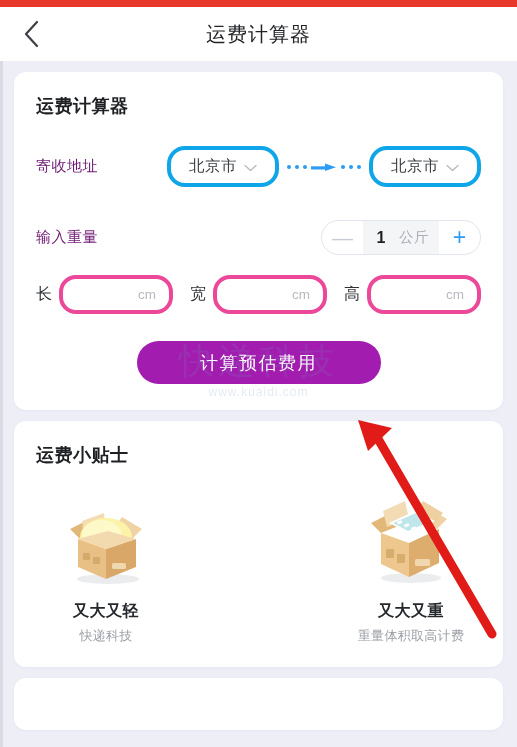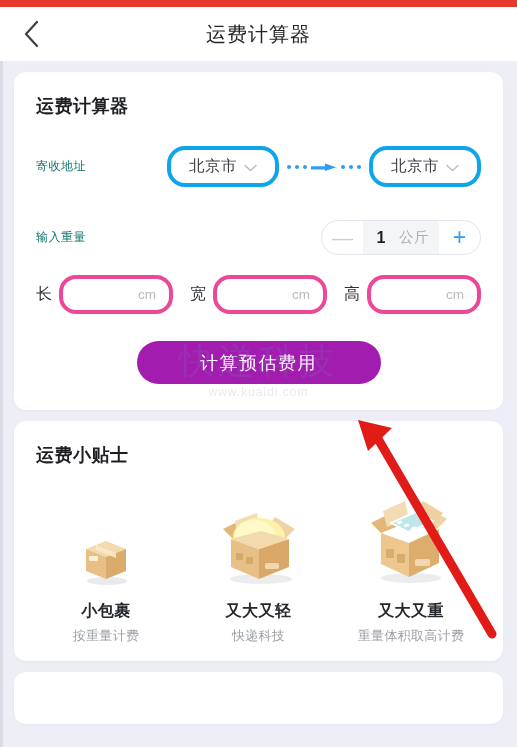--- a/index.html
+++ b/index.html
@@ -36,21 +36,21 @@
     box-shadow:0 1px 3px rgba(120,120,150,.06);
     position:relative;
   }
   .card-title{
     font-size:18px;color:#1d1f22;font-weight:bold;letter-spacing:.5px;
   }
 
   
   .calc{padding:22px 22px 26px 22px;}
   .row{display:flex;align-items:center;}
-  .label{font-size:12px;color:#0f766e;letter-spacing:.5px;white-space:nowrap;}
+  .label{font-size:15px;color:#701a75;letter-spacing:.5px;white-space:nowrap;}
 
   .addr-row{margin-top:28px;justify-content:space-between;}
   .pill{
     border:4px solid #0ea5e9;border-radius:18px;height:33px;
     display:flex;align-items:center;justify-content:center;gap:7px;
     padding:0 13px;min-width:78px;background:#fff;cursor:pointer;
   }
   .pill-text{font-size:15.5px;color:#3a3d42;letter-spacing:.5px;}
   .chev{display:block;}
   .connector{
@@ -103,21 +103,21 @@
     font-size:36px;font-weight:normal;color:rgba(120,150,190,.16);
     letter-spacing:4px;pointer-events:none;white-space:nowrap;
   }
   .watermark-sub{
     position:absolute;left:50%;top:50%;transform:translate(-50%,22px);
     font-size:12px;color:rgba(120,150,190,.20);letter-spacing:1px;
     pointer-events:none;white-space:nowrap;
   }
 
   
-  .tips{padding:22px 22px 16px 22px;}
+  .tips{padding:22px 22px 22px 22px;}
   .tips-grid{
     margin-top:14px;display:flex;justify-content:space-between;align-items:flex-end;
   }
   .tip{width:140px;display:flex;flex-direction:column;align-items:center;}
   .tip-art{height:110px;display:flex;align-items:flex-end;justify-content:center;}
   .tip-name{margin-top:10px;font-size:16px;color:#24272b;font-weight:bold;letter-spacing:.5px;}
   .tip-desc{margin-top:5px;font-size:13px;color:#9a9ea6;letter-spacing:.3px;}
 
   .card-partial{height:52px;}
 
@@ -226,34 +226,20 @@
       <div class="watermark-sub">www.kuaidi.com</div>
       <button class="cta">计算预估费用</button>
     </div>
   </div>
 
   <div class="card tips">
     <div class="card-title">运费小贴士</div>
 
     <div class="tips-grid">
 
-      <div class="tip">
-        <div class="tip-art">
-          <svg width="64" height="64" viewBox="0 0 64 64">
-            <ellipse cx="33" cy="54" rx="20" ry="4" fill="#d8d9dd" opacity=".55"></ellipse>
-            <path d="M32 14 L52 22 L32 30 L12 22 Z" fill="#f3d9ae"></path>
-            <path d="M12 22 L32 30 L32 52 L12 44 Z" fill="#e8bf84"></path>
-            <path d="M52 22 L32 30 L32 52 L52 44 Z" fill="#d9ab6d"></path>
-            <path d="M22 18 L42 26 L42 31 L22 23 Z" fill="#f8e7c8" opacity=".9"></path>
-            <rect x="15" y="29" width="9" height="5" rx="1" fill="#fbf1dd" opacity=".95"></rect>
-          </svg>
-        </div>
-        <div class="tip-name">小包裹</div>
-        <div class="tip-desc">按重量计费</div>
-      </div>
 
       <div class="tip">
         <div class="tip-art">
           <svg width="100" height="100" viewBox="0 0 100 100">
             <ellipse cx="52" cy="88" rx="31" ry="5" fill="#d8d9dd" opacity=".5"></ellipse>
             <path d="M14 38 L34 28 L44 40 L24 48 Z" fill="#e2b879"></path>
             <path d="M86 38 L66 26 L56 40 L76 48 Z" fill="#f0d3a4"></path>
             <path d="M26 30 L48 22 L50 40 L28 46 Z" fill="#f3dcb4"></path>
             <ellipse cx="50" cy="46" rx="26" ry="19" fill="#fdf3a8"></ellipse>
             <ellipse cx="46" cy="44" rx="20" ry="15" fill="#fdfad0" opacity=".8"></ellipse>

